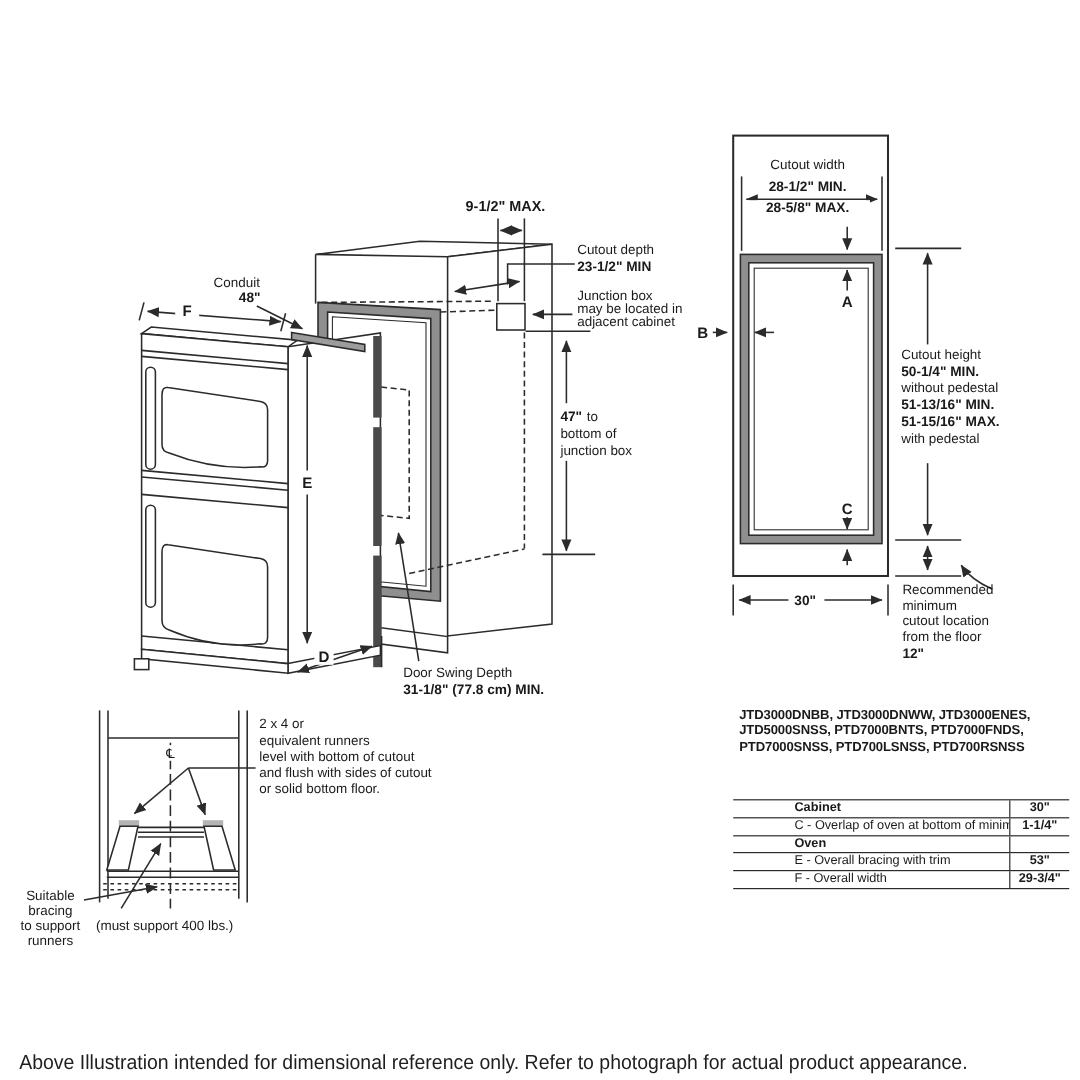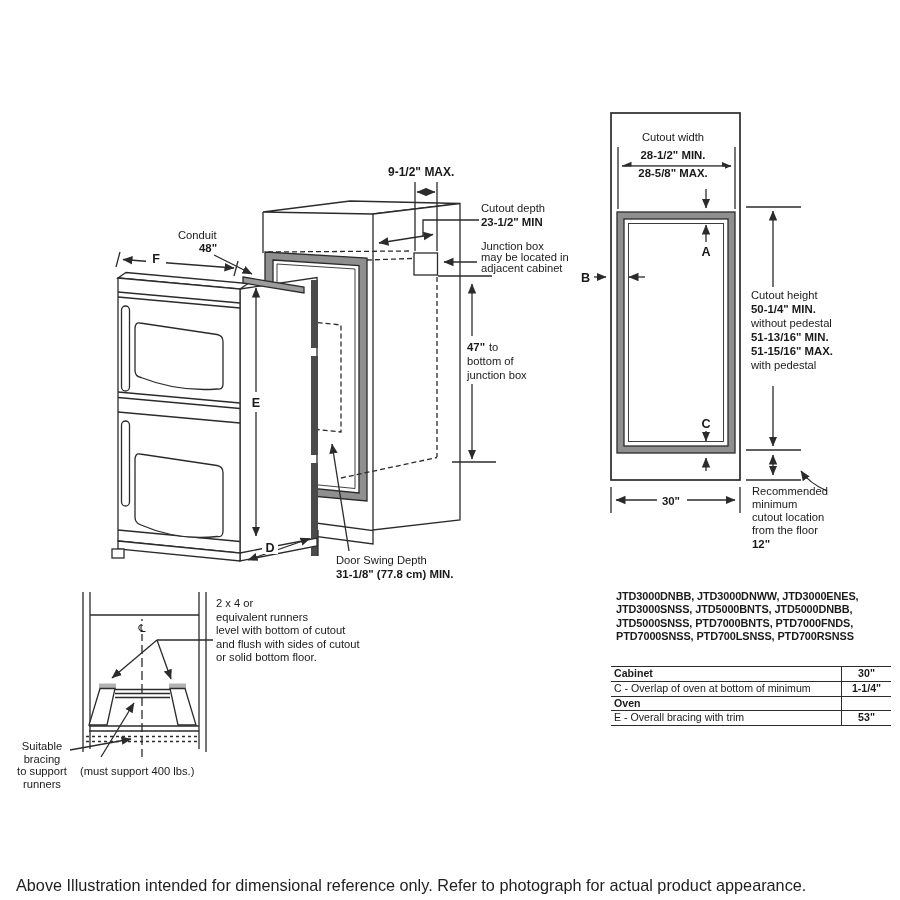--- a/index.html
+++ b/index.html
@@ -22,21 +22,21 @@
   svg .b{font-size:11.4px;font-weight:bold;}
   svg .bb{font-size:12px;font-weight:bold;}
   svg .dl{font-size:12.6px;font-weight:bold;}
   svg .cl{font-size:11px;}
   svg .wbg{fill:#fff;stroke:none;}
   .models{position:absolute;left:616px;top:590px;width:285px;
           font-size:10.9px;font-weight:bold;line-height:13.4px;letter-spacing:-0.1px;}
   .spec{position:absolute;left:611px;top:666px;width:280px;border-bottom:1.4px solid #2b2b2b;}
   .spec .row{display:flex;height:13.8px;border-top:1.4px solid #2b2b2b;
              font-size:10.6px;line-height:13.2px;}
-  .spec .lab{flex:1;padding-left:3px;white-space:nowrap;overflow:hidden;}
+  .spec .lab{flex:1;padding-left:3px;white-space:nowrap;overflow:hidden;margin-left:48px;}
   .spec .val{width:49px;border-left:1.4px solid #2b2b2b;text-align:center;font-weight:bold;}
   .spec .hd{font-weight:bold;}
   .disclaimer{position:absolute;left:16px;top:876px;width:884px;font-size:17px;
               color:#1f1f1f;transform:scaleX(0.955);transform-origin:left center;
               white-space:nowrap;}
 </style>
 </head>
 <body>
 
 <div id="stage">
@@ -244,21 +244,20 @@
     <text class="t" x="42" y="750" text-anchor="middle">Suitable</text>
     <text class="t" x="42" y="762.5" text-anchor="middle">bracing</text>
     <text class="t" x="42" y="775" text-anchor="middle">to support</text>
     <text class="t" x="42" y="787.5" text-anchor="middle">runners</text>
     <text class="t" x="80" y="775">(must support 400 lbs.)</text>
   </g>
 </svg>
 
 <div class="models">
   <div>JTD3000DNBB, JTD3000DNWW, JTD3000ENES,</div>
-  <div>JTD3000SNSS, JTD5000BNTS, JTD5000DNBB,</div>
   <div>JTD5000SNSS, PTD7000BNTS, PTD7000FNDS,</div>
   <div>PTD7000SNSS, PTD700LSNSS, PTD700RSNSS</div>
 </div>
 
 <div class="spec">
   <div class="row">
     <div class="lab hd">Cabinet</div>
     <div class="val">30"</div>
   </div>
   <div class="row">
@@ -266,17 +265,21 @@
     <div class="val">1-1/4"</div>
   </div>
   <div class="row">
     <div class="lab hd">Oven</div>
     <div class="val"></div>
   </div>
   <div class="row">
     <div class="lab">E - Overall bracing with trim</div>
     <div class="val">53"</div>
   </div>
+  <div class="row">
+    <div class="lab">F - Overall width</div>
+    <div class="val">29-3/4"</div>
+  </div>
 </div>
 
 <div class="disclaimer">Above Illustration intended for dimensional reference only. Refer to photograph for actual product appearance.</div>
 
 </div>
 
 </body></html>

